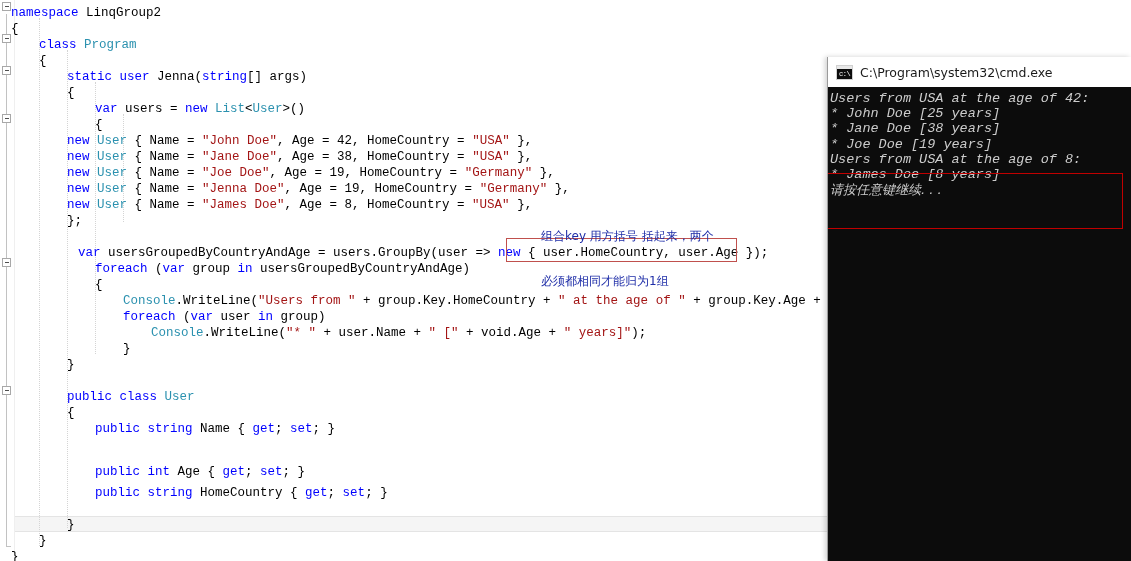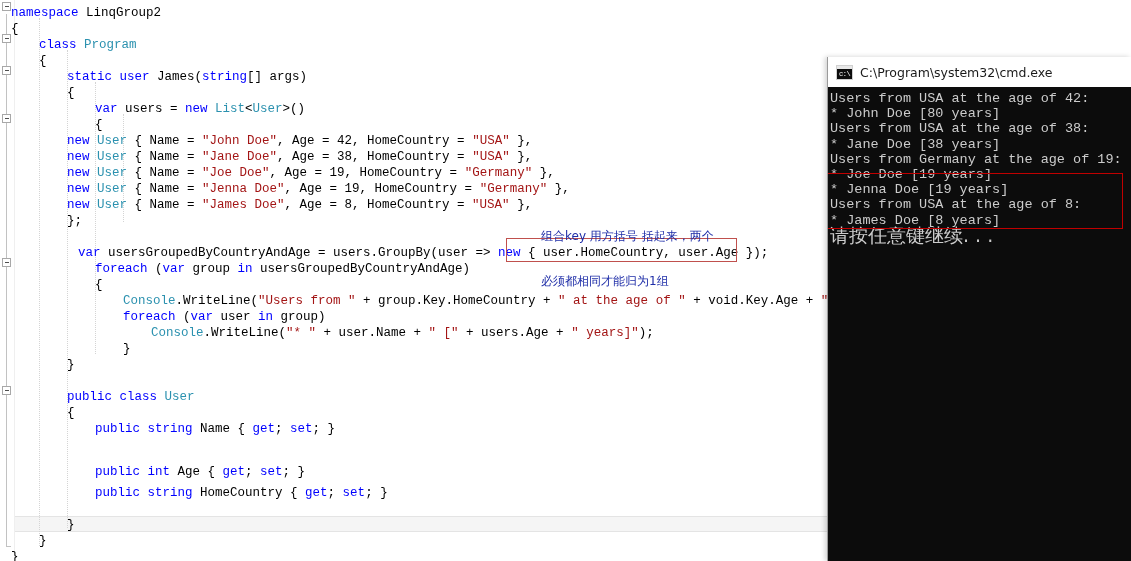--- a/index.html
+++ b/index.html
@@ -172,24 +172,25 @@
     padding: 4px 0 0 1px;
     box-sizing: border-box;
   }
   .con-line {
     font-family: "Liberation Mono", monospace;
     font-size: 13.5px;
     line-height: 15.2px;
     color: #cccccc;
     white-space: pre;
     padding-left: 1px;
+    font-style: italic;
   }
   .con-line.cjk {
     font-family: "DejaVu Sans", sans-serif;
-    font-size: 19px;
+    font-size: 13px;
   }
   #console-redbox {
     position: absolute;
     border: 1px solid #c00000;
     box-sizing: border-box;
     pointer-events: none;
   }
 </style>
 </head>
 <body>
@@ -212,37 +213,37 @@
   <div class="guide" style="left:39px;top:18px;height:528px;"></div>
   <div class="guide" style="left:67px;top:50px;height:478px;"></div>
   <div class="guide" style="left:95px;top:82px;height:272px;"></div>
   <div class="guide" style="left:123px;top:114px;height:108px;"></div>
 
   <div id="code-lines">
       <div class="cl" style="top: 5px; left: 11px;"><span class="kw">namespace</span><span class="pln"> LinqGroup2</span></div>
       <div class="cl" style="top: 21px; left: 11px;"><span class="pln">{</span></div>
       <div class="cl" style="top: 37px; left: 39px;"><span class="kw">class</span><span class="pln"> </span><span class="type">Program</span></div>
       <div class="cl" style="top: 53px; left: 39px;"><span class="pln">{</span></div>
-      <div class="cl" style="top: 69px; left: 67px;"><span class="kw">static</span><span class="pln"> </span><span class="kw">user</span><span class="pln"> James(</span><span class="kw">string</span><span class="pln">[] args)</span></div>
+      <div class="cl" style="top: 69px; left: 67px;"><span class="kw">static</span><span class="pln"> </span><span class="kw">user</span><span class="pln"> Jenna(</span><span class="kw">string</span><span class="pln">[] args)</span></div>
       <div class="cl" style="top: 85px; left: 67px;"><span class="pln">{</span></div>
       <div class="cl" style="top: 101px; left: 95px;"><span class="kw">var</span><span class="pln"> users = </span><span class="kw">new</span><span class="pln"> </span><span class="type">List</span><span class="pln">&lt;</span><span class="type">User</span><span class="pln">&gt;()</span></div>
       <div class="cl" style="top: 117px; left: 95px;"><span class="pln">{</span></div>
       <div class="cl" style="top: 133px; left: 67px;"><span class="kw">new</span><span class="pln"> </span><span class="type">User</span><span class="pln"> { Name = </span><span class="str">"John Doe"</span><span class="pln">, Age = 42, HomeCountry = </span><span class="str">"USA"</span><span class="pln"> },</span></div>
       <div class="cl" style="top: 149px; left: 67px;"><span class="kw">new</span><span class="pln"> </span><span class="type">User</span><span class="pln"> { Name = </span><span class="str">"Jane Doe"</span><span class="pln">, Age = 38, HomeCountry = </span><span class="str">"USA"</span><span class="pln"> },</span></div>
       <div class="cl" style="top: 165px; left: 67px;"><span class="kw">new</span><span class="pln"> </span><span class="type">User</span><span class="pln"> { Name = </span><span class="str">"Joe Doe"</span><span class="pln">, Age = 19, HomeCountry = </span><span class="str">"Germany"</span><span class="pln"> },</span></div>
       <div class="cl" style="top: 181px; left: 67px;"><span class="kw">new</span><span class="pln"> </span><span class="type">User</span><span class="pln"> { Name = </span><span class="str">"Jenna Doe"</span><span class="pln">, Age = 19, HomeCountry = </span><span class="str">"Germany"</span><span class="pln"> },</span></div>
       <div class="cl" style="top: 197px; left: 67px;"><span class="kw">new</span><span class="pln"> </span><span class="type">User</span><span class="pln"> { Name = </span><span class="str">"James Doe"</span><span class="pln">, Age = 8, HomeCountry = </span><span class="str">"USA"</span><span class="pln"> },</span></div>
       <div class="cl" style="top: 213px; left: 67px;"><span class="pln">};</span></div>
       <div class="cl" style="top: 229px; left: 11px;"></div>
       <div class="cl" style="top: 245px; left: 78px;"><span class="kw">var</span><span class="pln"> usersGroupedByCountryAndAge = users.GroupBy(user =&gt; </span><span class="kw">new</span><span class="pln"> { user.HomeCountry, user.Age });</span></div>
       <div class="cl" style="top: 261px; left: 95px;"><span class="kw">foreach</span><span class="pln"> (</span><span class="kw">var</span><span class="pln"> group </span><span class="kw">in</span><span class="pln"> usersGroupedByCountryAndAge)</span></div>
       <div class="cl" style="top: 277px; left: 95px;"><span class="pln">{</span></div>
-      <div class="cl" style="top: 293px; left: 123px;"><span class="type">Console</span><span class="pln">.WriteLine(</span><span class="str">"Users from "</span><span class="pln"> + group.Key.HomeCountry + </span><span class="str">" at the age of "</span><span class="pln"> + void.Key.Age + </span><span class="str">":"</span><span class="pln">);</span></div>
+      <div class="cl" style="top: 293px; left: 123px;"><span class="type">Console</span><span class="pln">.WriteLine(</span><span class="str">"Users from "</span><span class="pln"> + group.Key.HomeCountry + </span><span class="str">" at the age of "</span><span class="pln"> + group.Key.Age + </span><span class="str">":"</span><span class="pln">);</span></div>
       <div class="cl" style="top: 309px; left: 123px;"><span class="kw">foreach</span><span class="pln"> (</span><span class="kw">var</span><span class="pln"> user </span><span class="kw">in</span><span class="pln"> group)</span></div>
-      <div class="cl" style="top: 325px; left: 151px;"><span class="type">Console</span><span class="pln">.WriteLine(</span><span class="str">"* "</span><span class="pln"> + user.Name + </span><span class="str">" ["</span><span class="pln"> + users.Age + </span><span class="str">" years]"</span><span class="pln">);</span></div>
+      <div class="cl" style="top: 325px; left: 151px;"><span class="type">Console</span><span class="pln">.WriteLine(</span><span class="str">"* "</span><span class="pln"> + user.Name + </span><span class="str">" ["</span><span class="pln"> + void.Age + </span><span class="str">" years]"</span><span class="pln">);</span></div>
       <div class="cl" style="top: 341px; left: 123px;"><span class="pln">}</span></div>
       <div class="cl" style="top: 357px; left: 67px;"><span class="pln">}</span></div>
       <div class="cl" style="top: 373px; left: 11px;"></div>
       <div class="cl" style="top: 389px; left: 67px;"><span class="kw">public</span><span class="pln"> </span><span class="kw">class</span><span class="pln"> </span><span class="type">User</span></div>
       <div class="cl" style="top: 405px; left: 67px;"><span class="pln">{</span></div>
       <div class="cl" style="top: 421px; left: 95px;"><span class="kw">public</span><span class="pln"> </span><span class="kw">string</span><span class="pln"> Name { </span><span class="kw">get</span><span class="pln">; </span><span class="kw">set</span><span class="pln">; }</span></div>
       <div class="cl" style="top: 437px; left: 11px;"></div>
       <div class="cl" style="top: 464px; left: 95px;"><span class="kw">public</span><span class="pln"> </span><span class="kw">int</span><span class="pln"> Age { </span><span class="kw">get</span><span class="pln">; </span><span class="kw">set</span><span class="pln">; }</span></div>
       <div class="cl" style="top: 469px; left: 11px;"></div>
       <div class="cl" style="top: 485px; left: 95px;"><span class="kw">public</span><span class="pln"> </span><span class="kw">string</span><span class="pln"> HomeCountry { </span><span class="kw">get</span><span class="pln">; </span><span class="kw">set</span><span class="pln">; }</span></div>
@@ -263,26 +264,23 @@
 <div id="console-window">
   <div id="console-titlebar">
     <div id="cmd-icon">
       <span class="prompt">c:\</span>
     </div>
     <span id="console-title">C:\Program\system32\cmd.exe</span>
   </div>
   <div id="console-body">
     <div id="console-lines">
         <div class="con-line">Users from USA at the age of 42:</div>
-        <div class="con-line">* John Doe [80 years]</div>
-        <div class="con-line">Users from USA at the age of 38:</div>
+        <div class="con-line">* John Doe [25 years]</div>
         <div class="con-line">* Jane Doe [38 years]</div>
-        <div class="con-line">Users from Germany at the age of 19:</div>
         <div class="con-line">* Joe Doe [19 years]</div>
-        <div class="con-line">* Jenna Doe [19 years]</div>
         <div class="con-line">Users from USA at the age of 8:</div>
         <div class="con-line">* James Doe [8 years]</div>
         <div class="con-line cjk">请按任意键继续. . .</div>
       </div>
 
     <div id="console-redbox" style="left:-18px; top:86px; width:313px; height:56px;"></div>
   </div>
 </div>
 
 </body></html>

